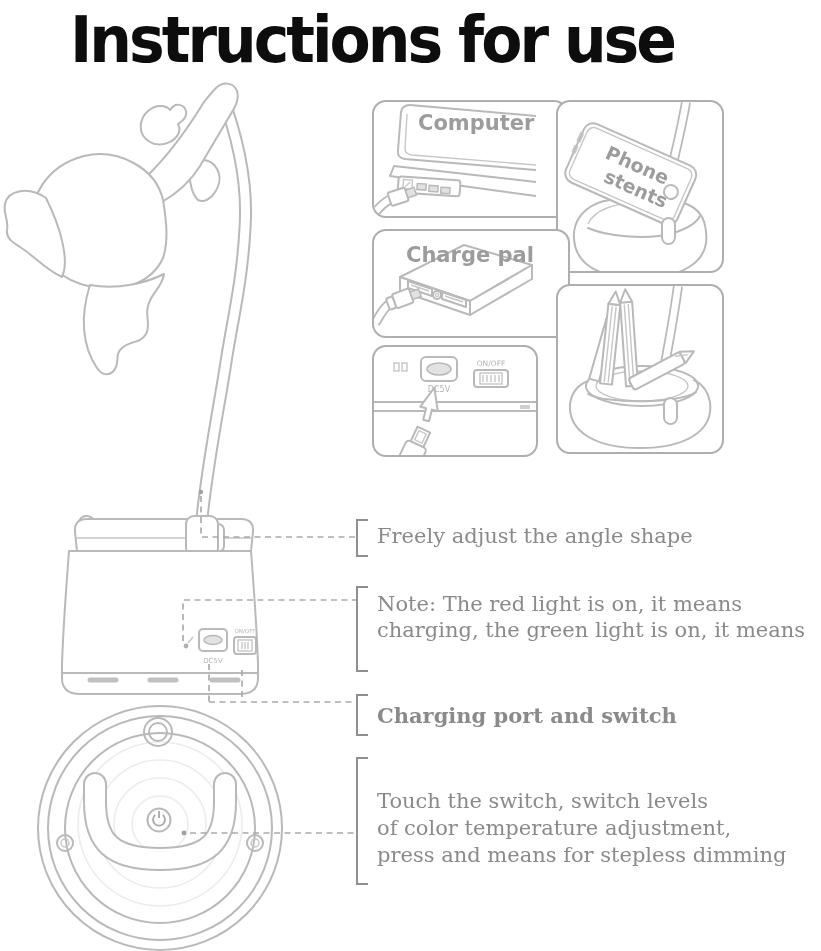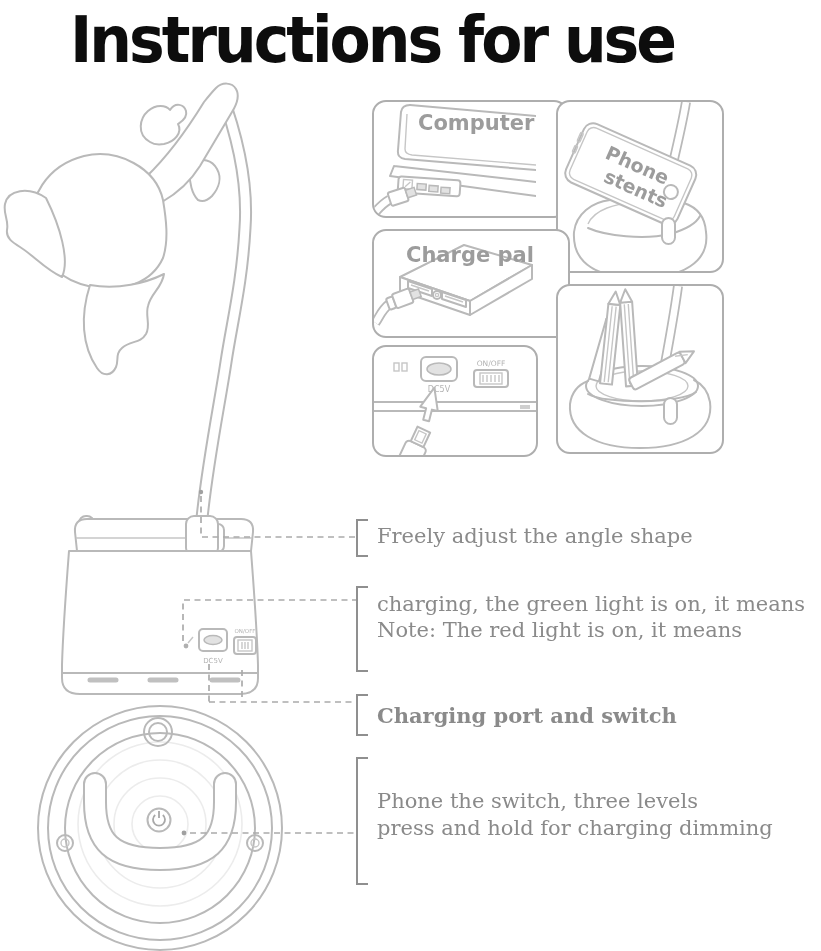--- a/index.html
+++ b/index.html
@@ -244,33 +244,34 @@
   <div class="ann" style="left:356px;top:519px;">
     <div class="bracket" style="height:34px;"></div>
     <div class="ann-text" style="padding-top:5px;text-align:right;">
       <span class="l">Freely adjust the angle shape</span>
     </div>
   </div>
 
   <div class="ann" style="left:356px;top:586px;">
     <div class="bracket" style="height:82px;"></div>
     <div class="ann-text" style="padding-top:5px;line-height:26px;">
+      <span class="l">Note: The red light is on, it means</span>
       <span class="l">charging, the green light is on, it means</span>
-      <span class="l">Note: The red light is on, it means</span>
     </div>
   </div>
 
   <div class="ann" style="left:356px;top:694px;">
     <div class="bracket" style="height:38px;"></div>
     <div class="ann-text" style="padding-top:9px;font-weight:bold;">
       <span class="l">Charging port and switch</span>
     </div>
   </div>
 
   <div class="ann" style="left:356px;top:757px;">
     <div class="bracket" style="height:124px;"></div>
     <div class="ann-text" style="padding-top:31px;line-height:27px;">
-      <span class="l">Phone the switch, three levels</span>
-      <span class="l">press and hold for charging dimming</span>
+      <span class="l">Touch the switch, switch levels</span>
+      <span class="l">of color temperature adjustment,</span>
+      <span class="l">press and means for stepless dimming</span>
     </div>
   </div>
 
 </div>
 
 </body></html>

